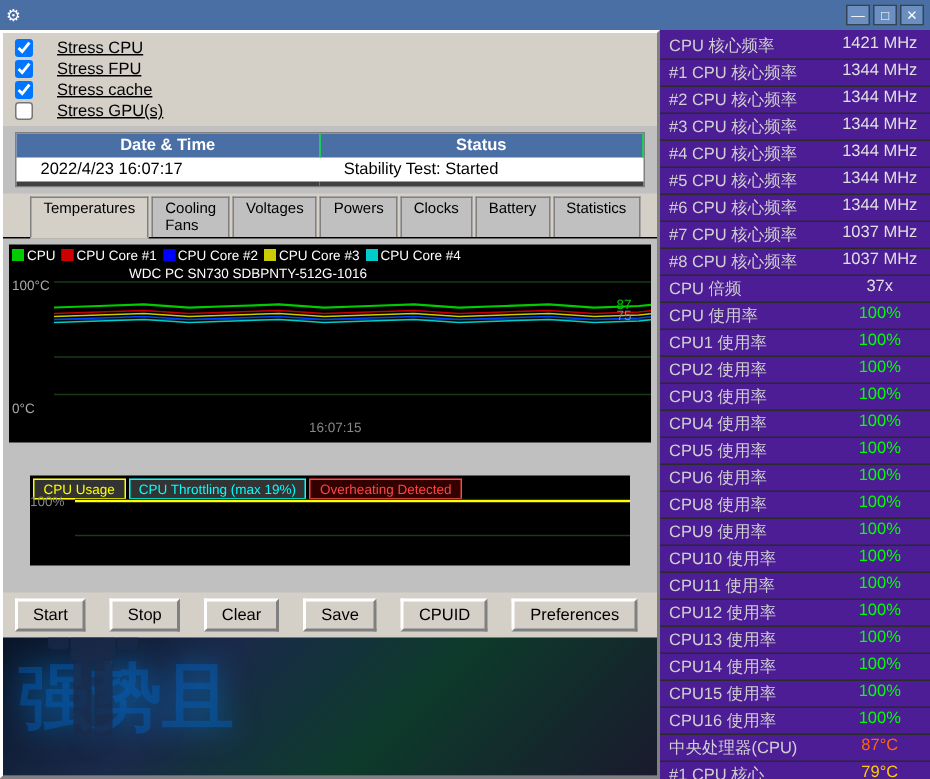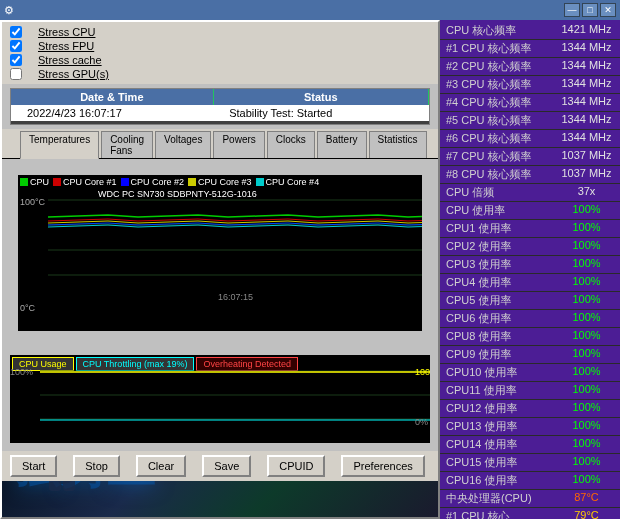--- a/index.html
+++ b/index.html
@@ -107,22 +107,22 @@
     }
     .tab.active {
       background: #d4d0c8;
       border-bottom: 1px solid #d4d0c8;
       margin-bottom: -1px;
     }
 
     
     .chart-container {
       background: #000;
-      margin: 16px;
-      height: 156px;
+      margin: 4px;
+      height: 132px;
       position: relative;
       overflow: hidden;
     }
     .chart-legend {
       position: absolute;
       top: 2px;
       left: 2px;
       display: flex;
       flex-wrap: wrap;
       gap: 4px;
@@ -141,22 +141,22 @@
     .chart-y-label {
       position: absolute;
       left: 2px;
       color: #aaa;
       font-size: 9px;
     }
 
     
     .cpu-usage-chart {
       background: #000;
-      margin: 8px;
-      height: 88px;
+      margin: 18px;
+      height: 60px;
       position: relative;
       overflow: hidden;
     }
     .cpu-usage-tabs {
       position: absolute;
       top: 2px;
       left: 2px;
       display: flex;
       gap: 2px;
     }

